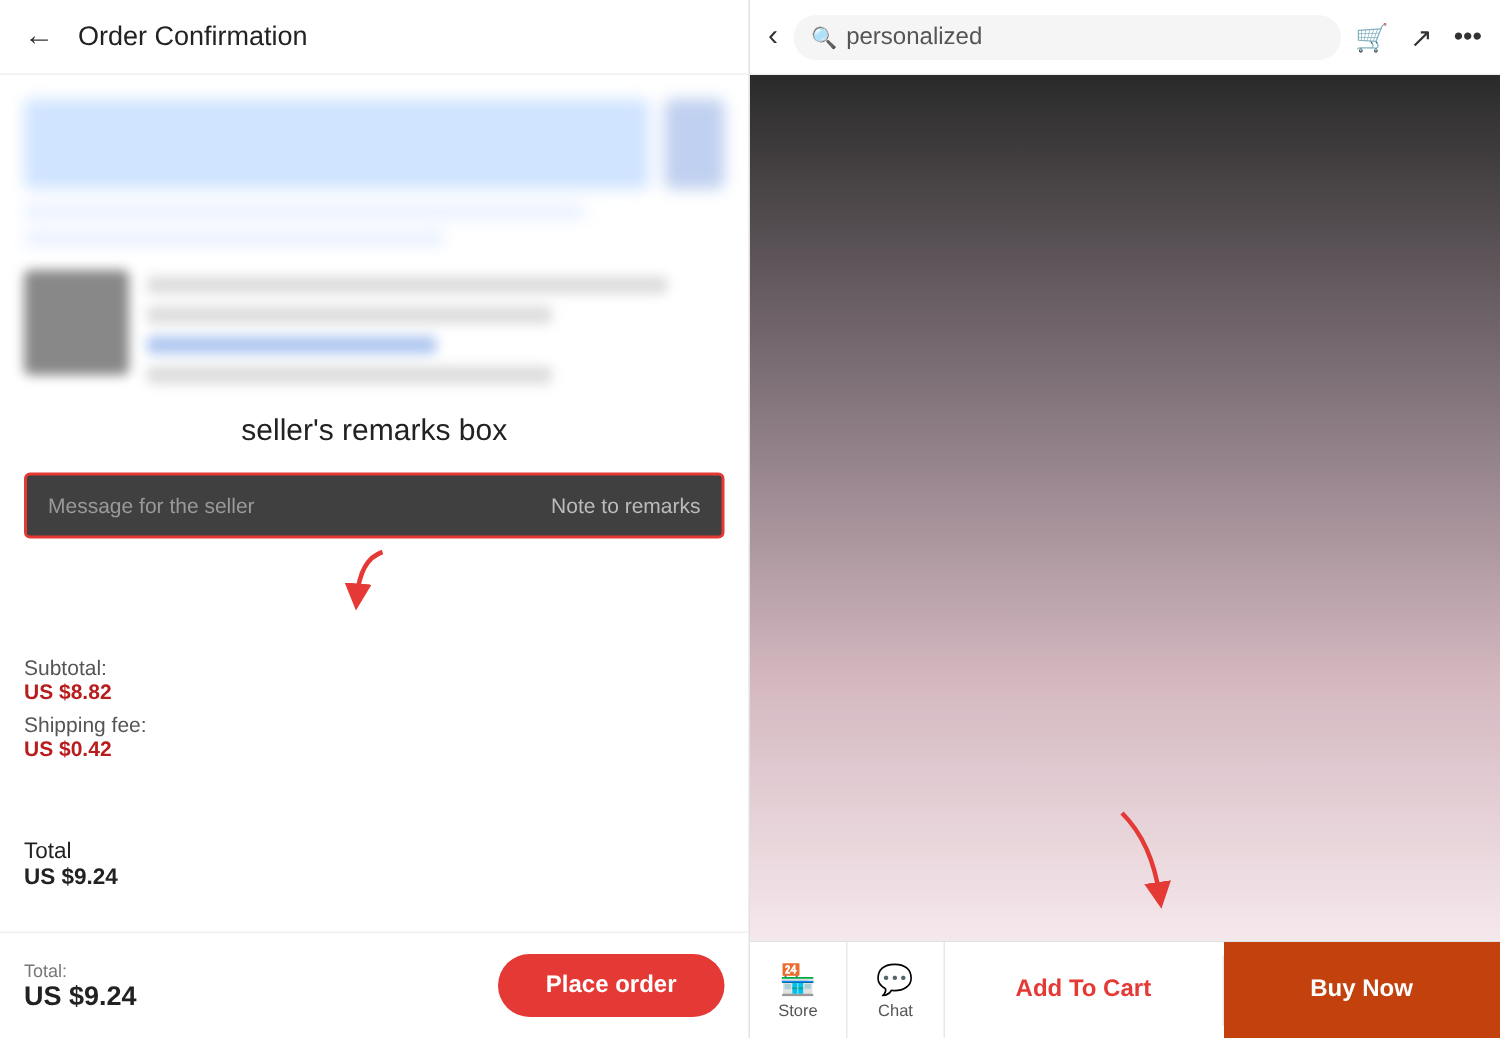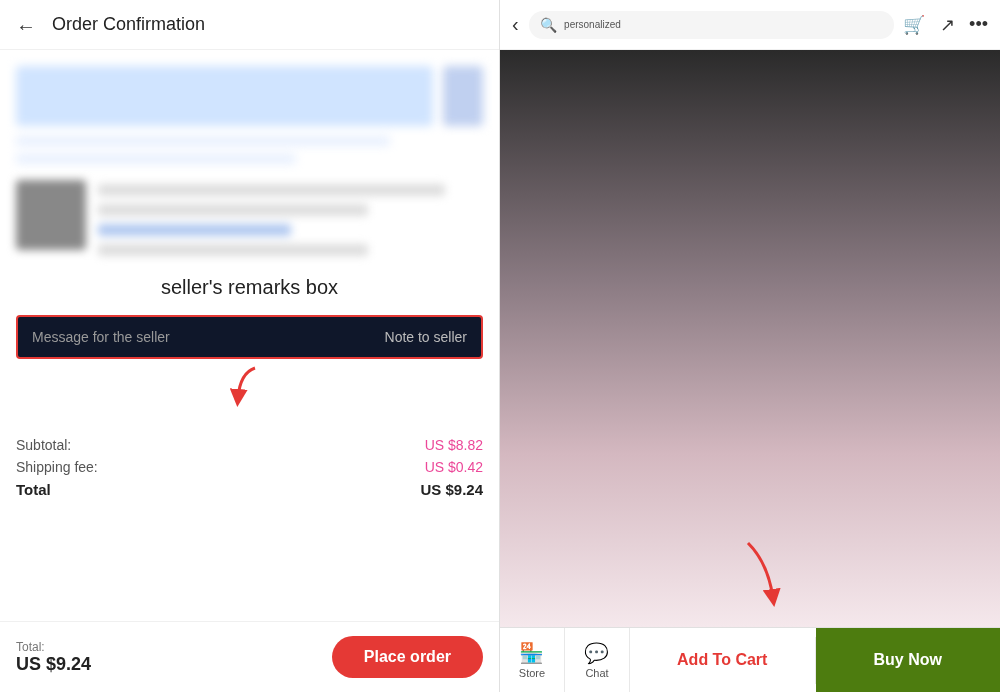--- a/index.html
+++ b/index.html
@@ -66,21 +66,21 @@
       position: relative;
     }
 
     .message-input-wrapper {
       border: 2px solid #e53935;
       border-radius: 4px;
       display: flex;
       align-items: center;
       padding: 12px 14px;
       gap: 8px;
-      background: #0f172a;
+      background: #404040;
     }
 
     .message-placeholder-left {
       color: #999;
       font-size: 14px;
       flex: 1;
     }
 
     .message-placeholder-right {
       color: #bbb;
@@ -88,38 +88,40 @@
     }
 
     
     .order-totals {
       padding: 12px 16px 6px;
     }
 
     .total-row {
       display: flex;
       justify-content: space-between;
-      align-items: center;
       margin-bottom: 6px;
+      flex-direction: column;
     }
 
     .total-label {
       font-size: 14px;
       color: #555;
     }
 
     .total-label.bold {
-      font-weight: 700;
+      font-weight: 400;
       color: #222;
       font-size: 15px;
+      margin-top: 46px;
     }
 
     .total-value {
       font-size: 14px;
-      color: #ec4899;
+      color: #b91c1c;
+      font-weight: bold;
     }
 
     .total-value.bold {
       font-weight: 700;
       color: #222;
       font-size: 15px;
     }
 
     
     .left-bottom-bar {
@@ -193,21 +195,21 @@
       padding: 6px 12px;
       gap: 6px;
     }
 
     .search-icon-wrap {
       color: #999;
       font-size: 14px;
     }
 
     .search-text {
-      font-size: 10px;
+      font-size: 16px;
       color: #555;
     }
 
     .header-icons {
       display: flex;
       align-items: center;
       gap: 14px;
     }
 
     .header-icon {
@@ -279,21 +281,21 @@
       font-size: 16px;
       font-weight: 600;
       color: #e53935;
       cursor: pointer;
       border-right: 1px solid #e8e8e8;
     }
 
     .buy-now-btn {
       flex: 1;
       height: 65px;
-      background: #4d7c0f;
+      background: #c2410c;
       border: none;
       font-size: 16px;
       font-weight: 600;
       color: #fff;
       cursor: pointer;
     }
 
     .red-arrow-right {
       position: absolute;
       bottom: 10px;
@@ -387,21 +389,21 @@
         <div class="product-line w50 blue"></div>
         <div class="product-line w70"></div>
       </div>
     </div>
 
     <div class="annotation-text">seller's remarks box</div>
 
     <div class="message-box-section">
       <div class="message-input-wrapper">
         <span class="message-placeholder-left">Message for the seller</span>
-        <span class="message-placeholder-right">Note to seller</span>
+        <span class="message-placeholder-right">Note to remarks</span>
       </div>
 
       <div style="display:flex;justify-content:center;margin-top:4px;">
         <svg width="60" height="50" viewBox="0 0 60 50">
           <defs>
             <marker id="arrowhead-l" markerWidth="6" markerHeight="6" refX="3" refY="3" orient="auto">
               <polygon points="0 0, 6 3, 0 6" fill="#e53935"></polygon>
             </marker>
           </defs>
           <path d="M 35 5 Q 20 10 18 35" stroke="#e53935" stroke-width="3" fill="none" marker-end="url(#arrowhead-l)"></path>

